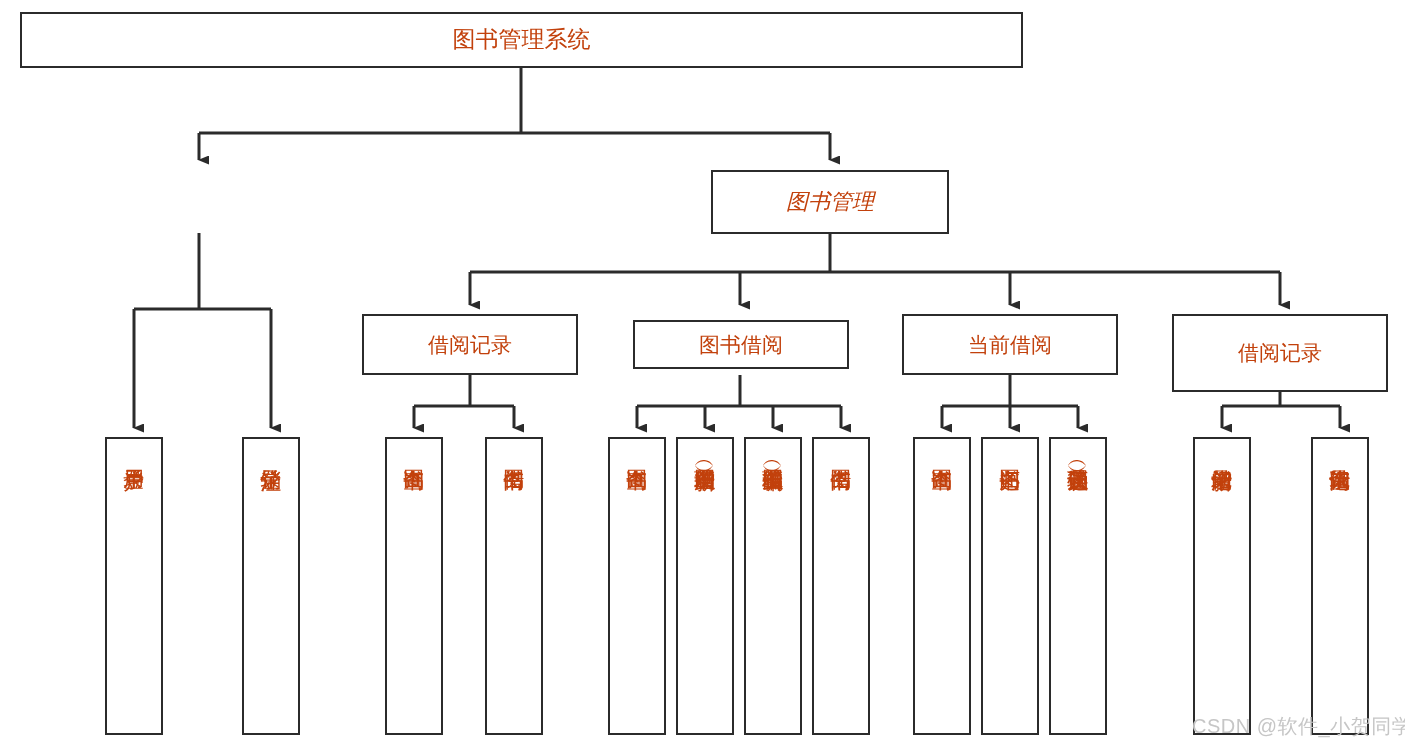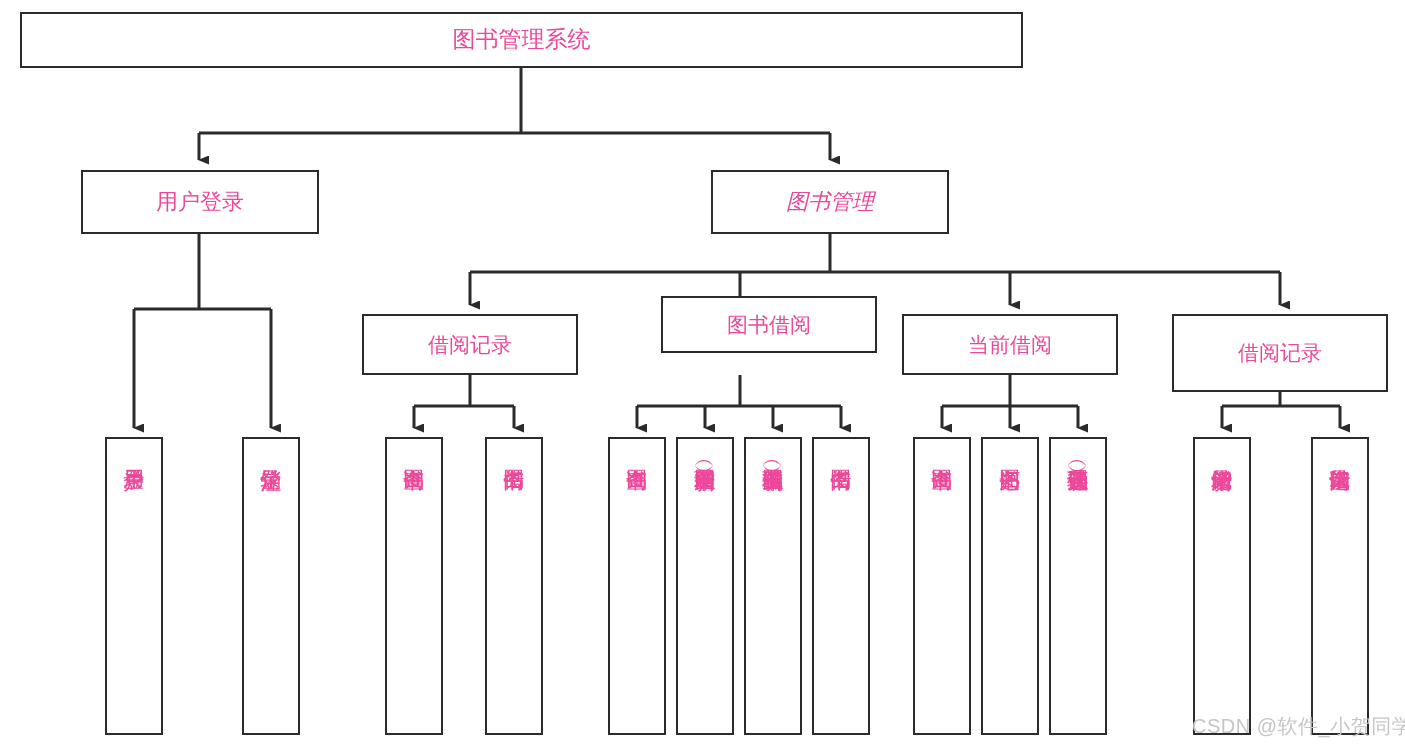--- a/index.html
+++ b/index.html
@@ -25,21 +25,21 @@
     height: 747px;
   }
   .node {
     position: absolute;
     box-sizing: border-box;
     background: #ffffff;
     border: 2px solid #2b2b2b;
     display: flex;
     align-items: center;
     justify-content: center;
-    color: #ec4899;
+    color: #c2410c;
     z-index: 2;
   }
   .node.horizontal {
     writing-mode: horizontal-tb;
   }
   .node .label {
     display: block;
     white-space: nowrap;
     line-height: 1.12;
   }
@@ -119,31 +119,28 @@
       <path d="M1222,406 L1340,406"></path>
       <path d="M1222,406 L1222,428" marker-end="url(#arrowhead)"></path>
       <path d="M1340,406 L1340,428" marker-end="url(#arrowhead)"></path>
     </g>
   </svg>
 
   <div class="node root horizontal" style="left:20px; top:12px; width:1003px; height:56px;">
     <span class="label">图书管理系统</span>
   </div>
 
-  <div class="node lvl2 horizontal" style="left:81px; top:170px; width:238px; height:64px;">
-    <span class="label">用户登录</span>
-  </div>
   <div class="node lvl2 horizontal" style="left:711px; top:170px; width:238px; height:64px;font-style:italic;">
     <span class="label">图书管理</span>
   </div>
 
   <div class="node lvl3 horizontal" style="left:362px; top:314px; width:216px; height:61px;">
     <span class="label">借阅记录</span>
   </div>
-  <div class="node lvl3 horizontal" style="left:633px; top:296px; width:216px; height:57px;margin-left:28px;">
+  <div class="node lvl3 horizontal" style="left:633px; top:320px; width:216px; height:49px;">
     <span class="label">图书借阅</span>
   </div>
   <div class="node lvl3 horizontal" style="left:902px; top:314px; width:216px; height:61px;">
     <span class="label">当前借阅</span>
   </div>
   <div class="node lvl3 horizontal" style="left:1172px; top:314px; width:216px; height:78px;">
     <span class="label">借阅记录</span>
   </div>
 
   <div class="node leaf" style="left:105px; top:437px; width:58px; height:298px;">

